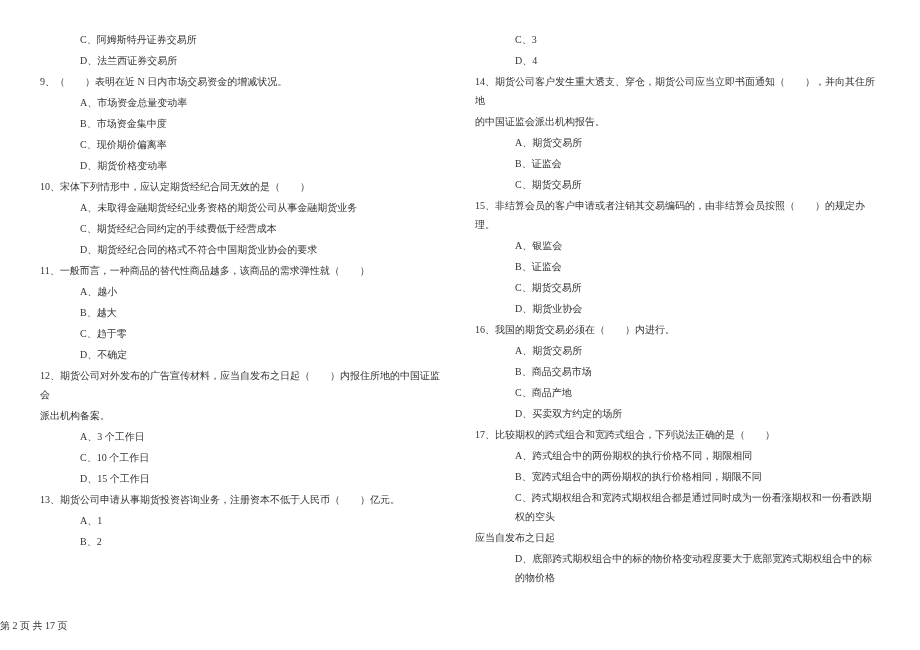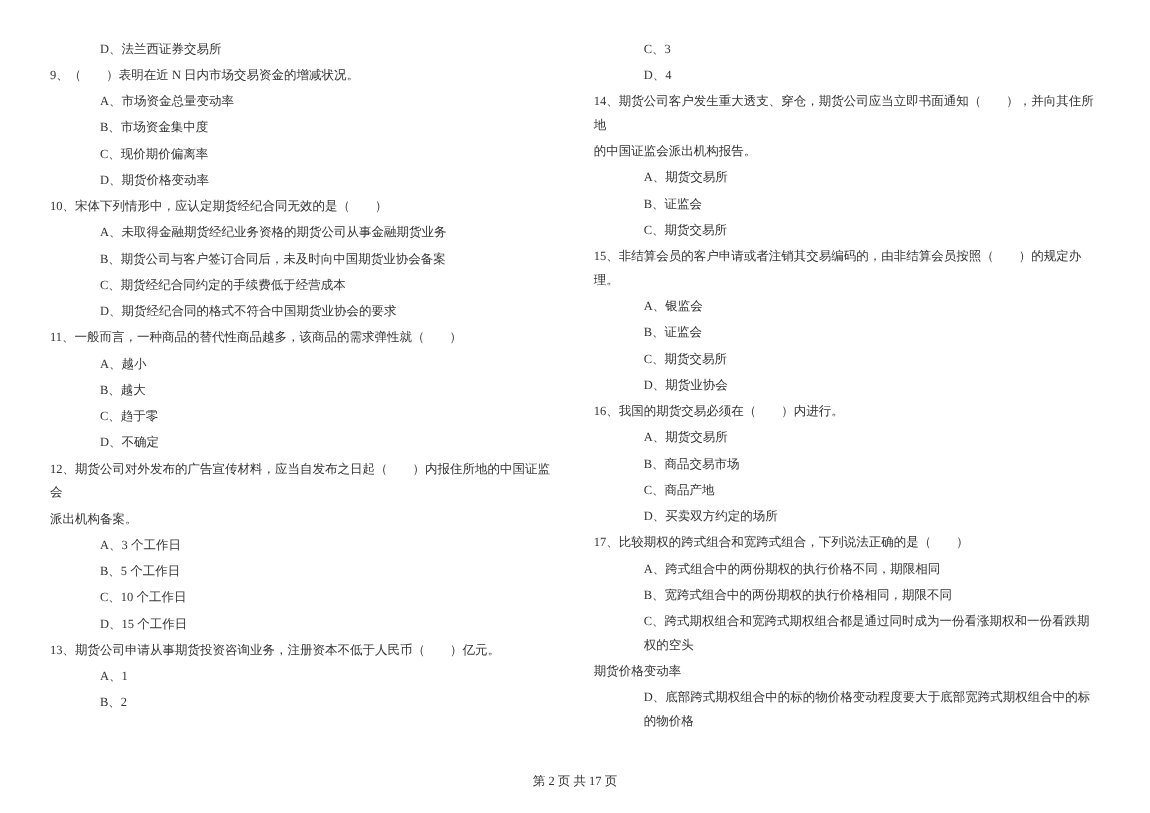--- a/index.html
+++ b/index.html
@@ -36,53 +36,52 @@
       margin-bottom: 2px;
     }
     .continuation {
       margin-bottom: 2px;
     }
     .footer {
       position: absolute;
       bottom: 15px;
       left: 0;
       right: 0;
-      text-align: center;
+      text-align: left;
       font-size: 10px;
     }
   </style>
 </head>
 <body>
 
 <div class="columns">
   <div class="col">
+    <div class="option">C、阿姆斯特丹证券交易所</div>
     <div class="option">D、法兰西证券交易所</div>
 
     <div class="question">9、（　　）表明在近 N 日内市场交易资金的增减状况。</div>
     <div class="option">A、市场资金总量变动率</div>
     <div class="option">B、市场资金集中度</div>
     <div class="option">C、现价期价偏离率</div>
     <div class="option">D、期货价格变动率</div>
 
     <div class="question">10、宋体下列情形中，应认定期货经纪合同无效的是（　　）</div>
     <div class="option">A、未取得金融期货经纪业务资格的期货公司从事金融期货业务</div>
-    <div class="option">B、期货公司与客户签订合同后，未及时向中国期货业协会备案</div>
     <div class="option">C、期货经纪合同约定的手续费低于经营成本</div>
     <div class="option">D、期货经纪合同的格式不符合中国期货业协会的要求</div>
 
     <div class="question">11、一般而言，一种商品的替代性商品越多，该商品的需求弹性就（　　）</div>
     <div class="option">A、越小</div>
     <div class="option">B、越大</div>
     <div class="option">C、趋于零</div>
     <div class="option">D、不确定</div>
 
     <div class="question">12、期货公司对外发布的广告宣传材料，应当自发布之日起（　　）内报住所地的中国证监会</div>
     <div class="continuation">派出机构备案。</div>
     <div class="option">A、3 个工作日</div>
-    <div class="option">B、5 个工作日</div>
     <div class="option">C、10 个工作日</div>
     <div class="option">D、15 个工作日</div>
 
     <div class="question">13、期货公司申请从事期货投资咨询业务，注册资本不低于人民币（　　）亿元。</div>
     <div class="option">A、1</div>
     <div class="option">B、2</div>
   </div>
 
   <div class="col">
     <div class="option">C、3</div>
@@ -103,19 +102,19 @@
     <div class="question">16、我国的期货交易必须在（　　）内进行。</div>
     <div class="option">A、期货交易所</div>
     <div class="option">B、商品交易市场</div>
     <div class="option">C、商品产地</div>
     <div class="option">D、买卖双方约定的场所</div>
 
     <div class="question">17、比较期权的跨式组合和宽跨式组合，下列说法正确的是（　　）</div>
     <div class="option">A、跨式组合中的两份期权的执行价格不同，期限相同</div>
     <div class="option">B、宽跨式组合中的两份期权的执行价格相同，期限不同</div>
     <div class="option">C、跨式期权组合和宽跨式期权组合都是通过同时成为一份看涨期权和一份看跌期权的空头</div>
-    <div class="continuation">期货价格变动率</div>
+    <div class="continuation">应当自发布之日起</div>
     <div class="option">D、底部跨式期权组合中的标的物价格变动程度要大于底部宽跨式期权组合中的标的物价格</div>
 
   </div>
 </div>
 
 <div class="footer">第 2 页 共 17 页</div>
 
 </body></html>

